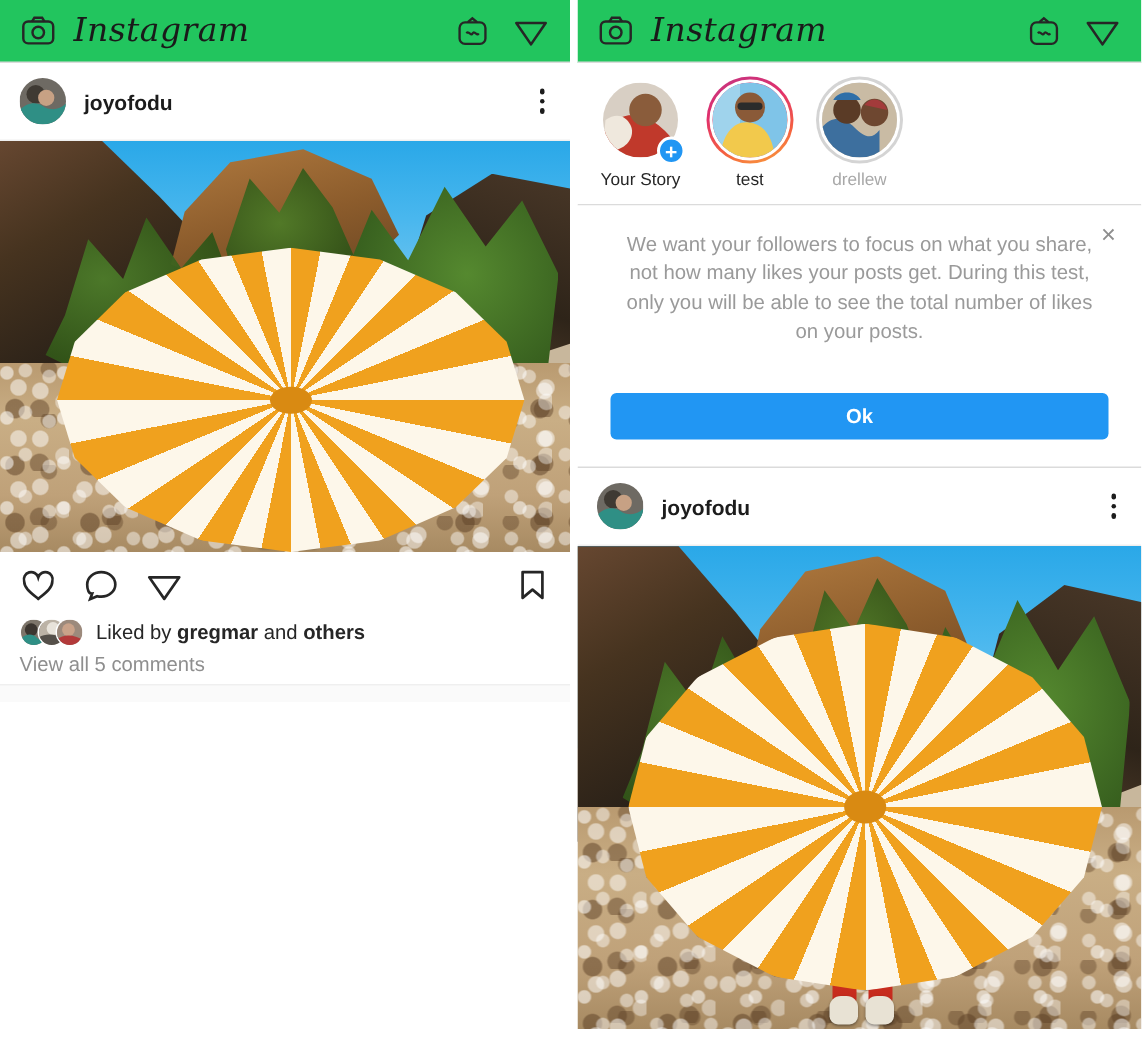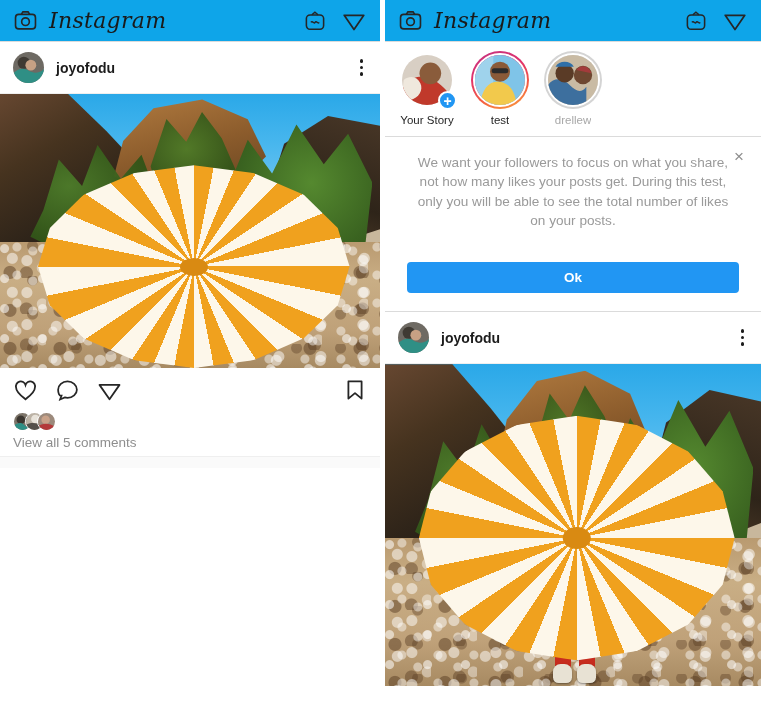--- a/index.html
+++ b/index.html
@@ -10,21 +10,21 @@
     overflow: hidden;
   }
   .screens { display: flex; width: 761px; height: 707px; background: #ffffff; }
   .panel { position: relative; overflow: hidden; background: #ffffff; }
   .panel-left  { width: 380px; height: 707px; }
   .panel-gap   { width: 5px; height: 707px; background: #ffffff; }
   .panel-right { width: 376px; height: 707px; }
 
   
   .appbar {
-    height: 42px; background: #0ea5e9;
+    height: 42px; background: #22c55e;
     border-bottom: 1px solid #dbdbdb;
     display: flex; align-items: center; padding: 0 14px;
   }
   .appbar .logo-wrap { display: flex; align-items: center; gap: 12px; }
   .ig-wordmark {
     font-family: "DejaVu Serif", serif;
     font-size: 22px; font-style: italic; color: #1a1a1a;
     letter-spacing: .3px; line-height: 1;
   }
   .appbar .spacer { flex: 1; }
@@ -332,20 +332,26 @@
             </svg>
           </span>
           <span>
             <svg class="av" viewBox="0 0 20 20" preserveAspectRatio="xMidYMid slice">
               <rect width="20" height="20" fill="#9c8a7c"></rect>
                 <circle cx="9" cy="8" r="5" fill="#c9a289"></circle>
               <path d="M0 16c5-5 14-4 20 0v4H0z" fill="#b33a3a"></path>
             </svg>
           </span>
         </div>
+        <div class="likes-txt">
+          <span>Liked by</span>
+          <b>gregmar</b>
+          <span>and</span>
+          <b>others</b>
+        </div>
       </div>
       <div class="comments-link">View all 5 comments</div>
     </div>
     <div class="footer-strip"></div>
   </div>
 
   <div class="panel-gap"></div>
 
   <div class="panel panel-right">
 

